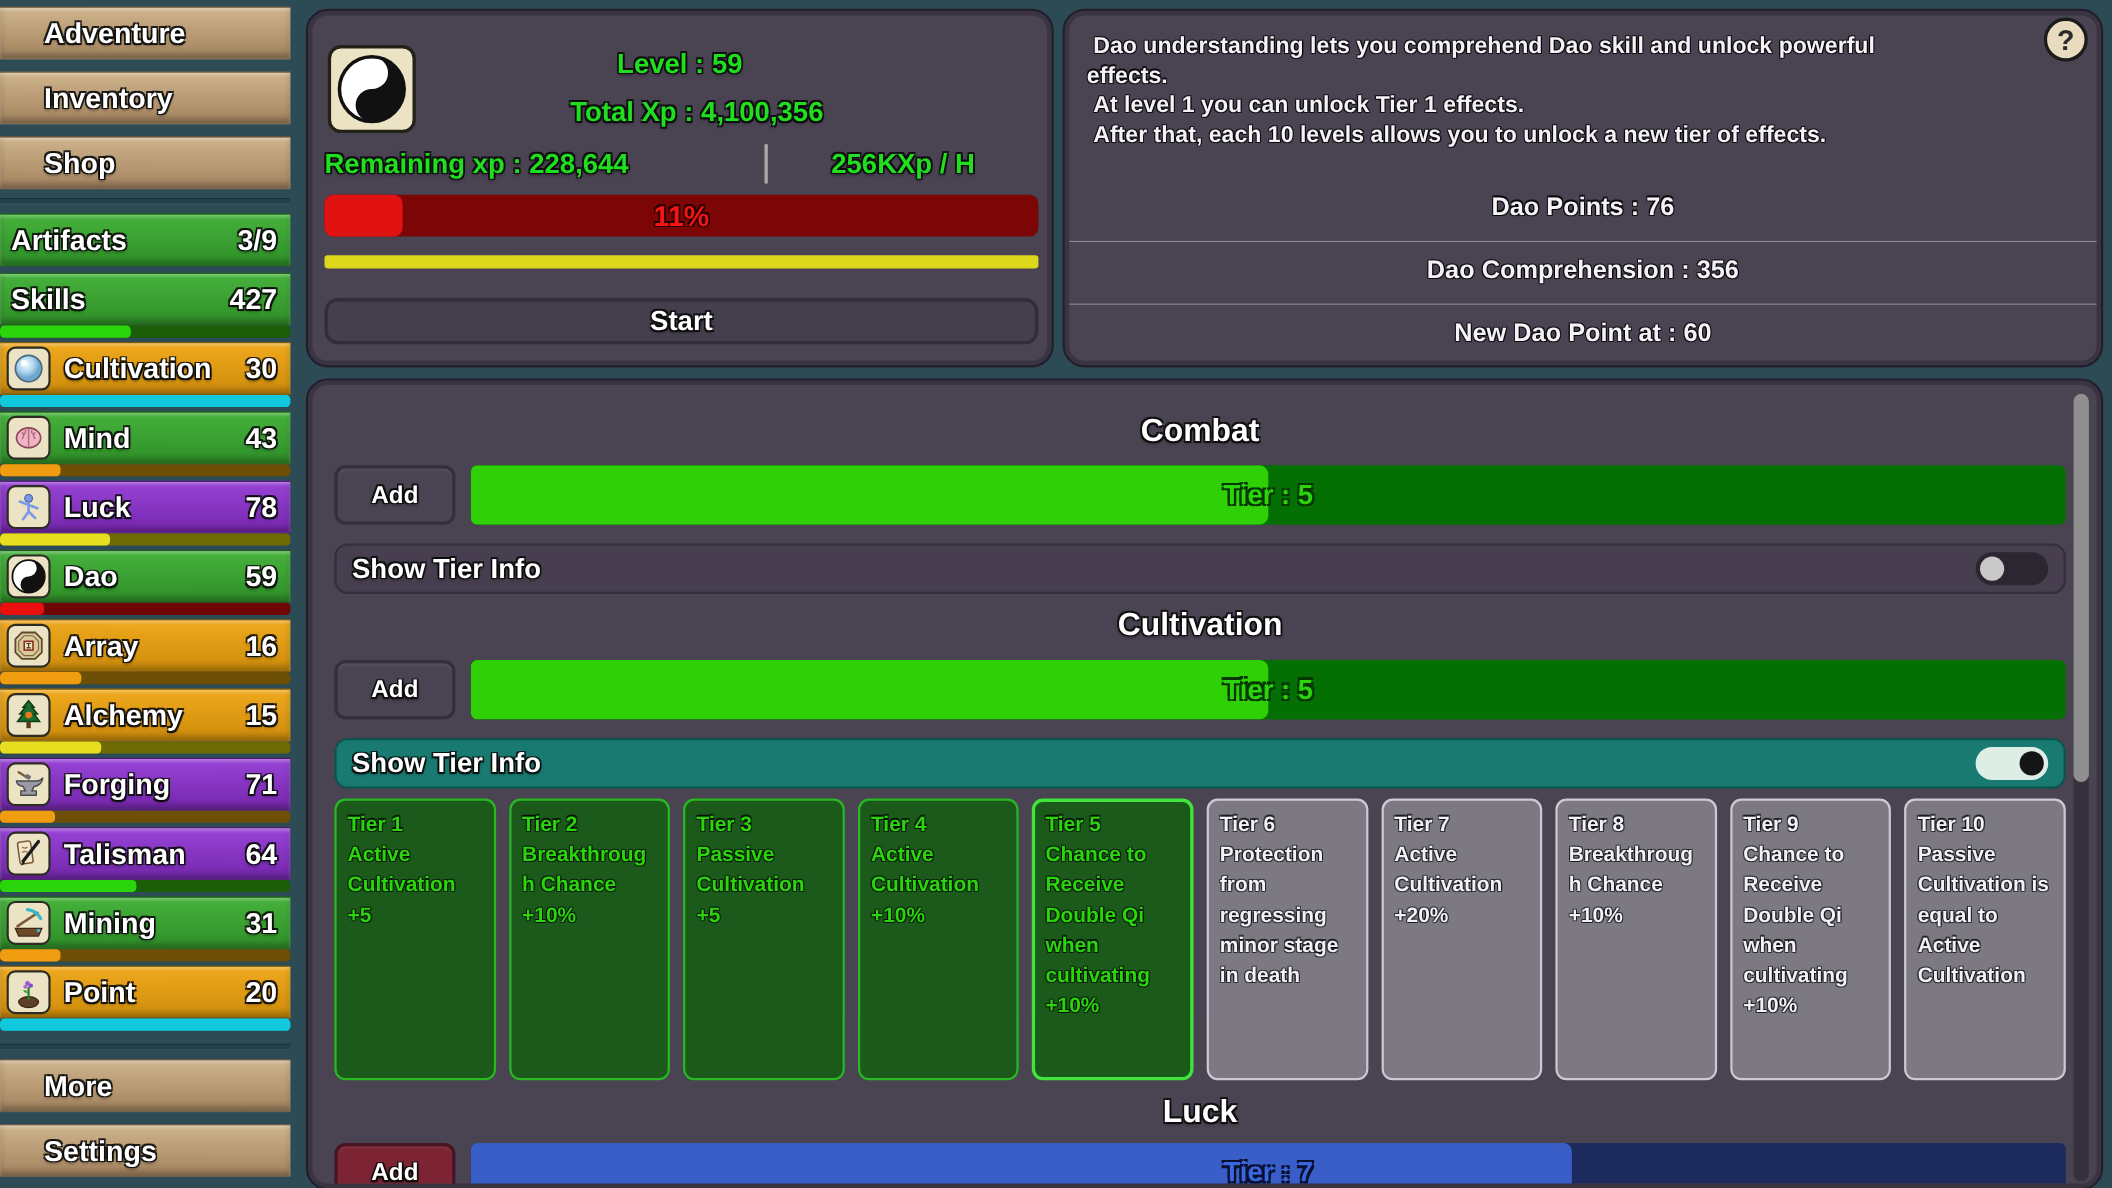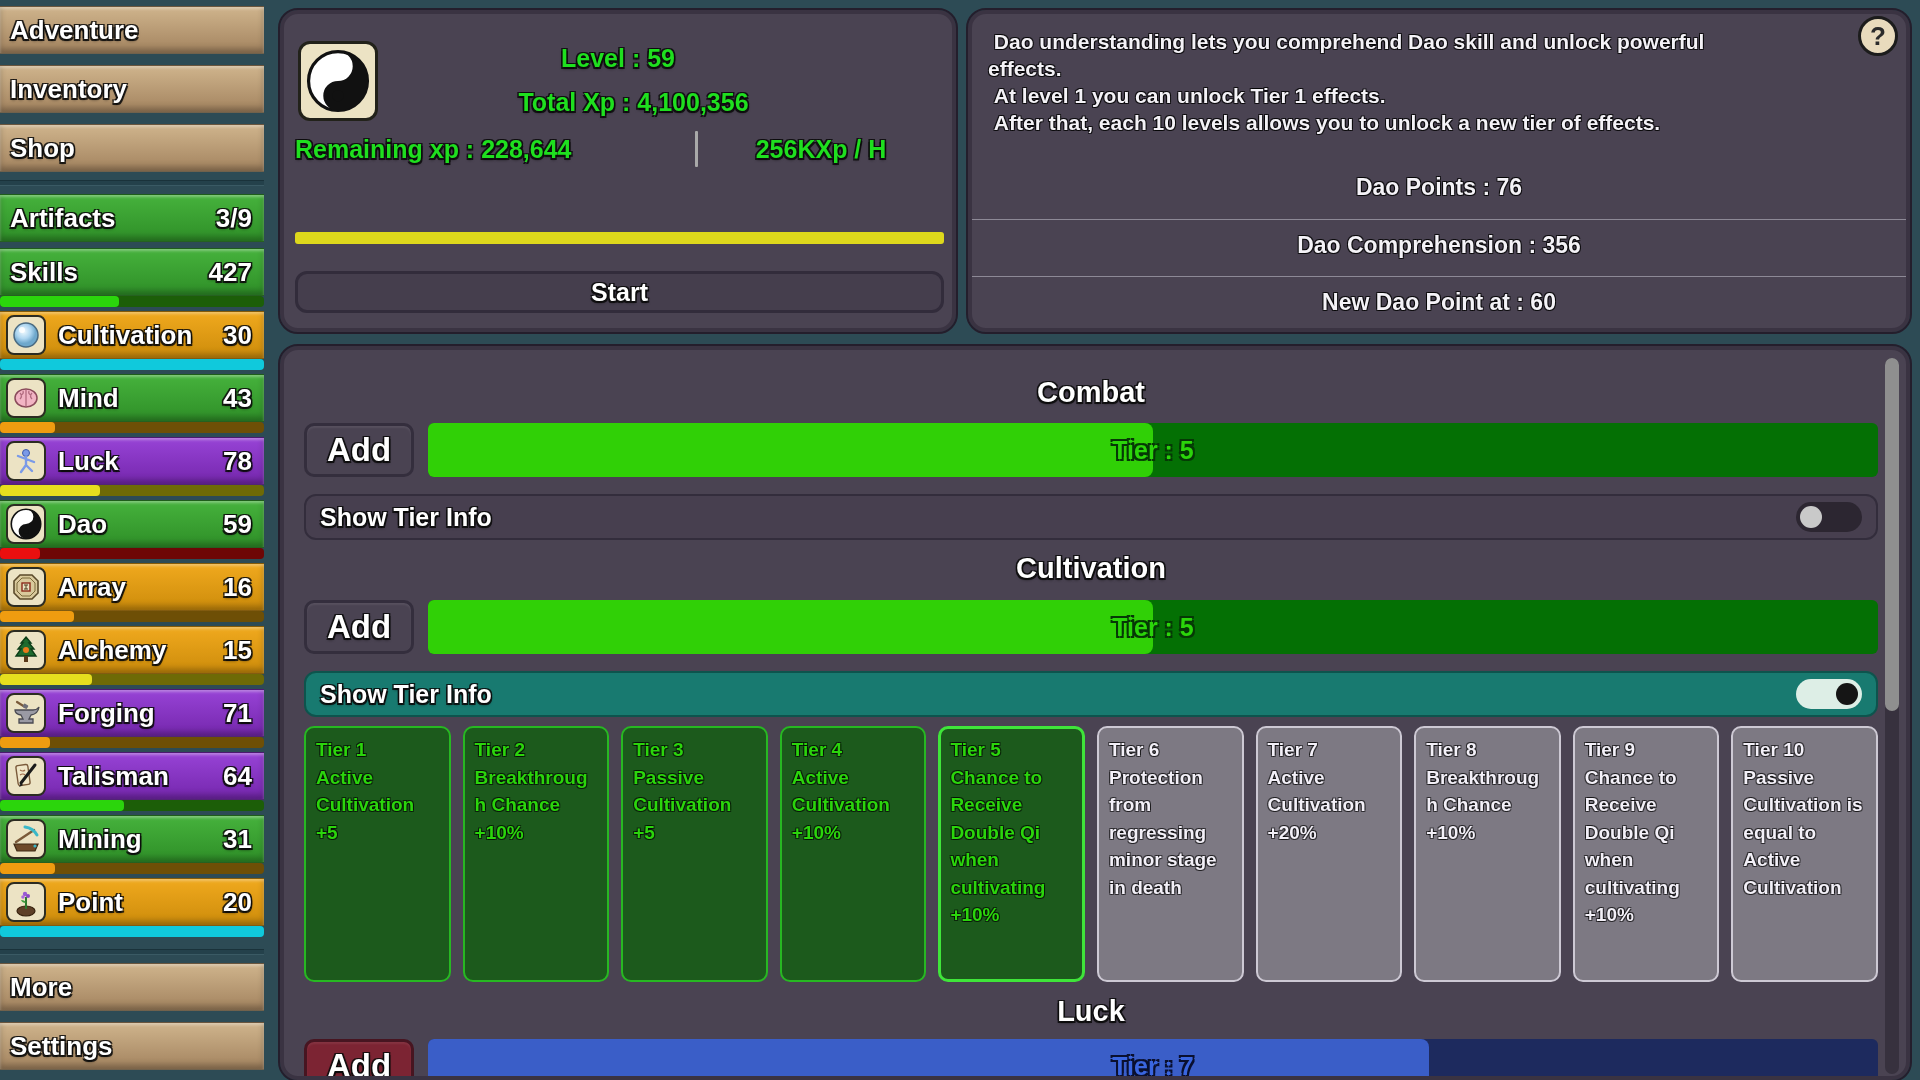--- a/index.html
+++ b/index.html
@@ -8,21 +8,21 @@
     background:#2d4b55;
     font-family:"Liberation Sans","DejaVu Sans",sans-serif;
     -webkit-font-smoothing:antialiased;
   }
   .outl{text-shadow:-1.5px -1.5px 0 rgba(10,10,10,.85),1.5px -1.5px 0 rgba(10,10,10,.85),-1.5px 1.5px 0 rgba(10,10,10,.85),1.5px 1.5px 0 rgba(10,10,10,.85),0 2px 3px rgba(0,0,0,.55);}
   
   .sidebar{position:absolute;left:0;top:0;width:264px;height:1080px;padding-top:6px;box-sizing:border-box;}
   .sb-item{height:46px;display:flex;align-items:center;cursor:pointer;
     box-shadow:inset 0 2px 3px rgba(255,255,255,.35),inset 0 -4px 6px rgba(0,0,0,.28);
     border-top:1px solid rgba(0,0,0,.35);border-bottom:1px solid rgba(0,0,0,.45);}
-  .sb-item.tan{background:linear-gradient(180deg,#cfb48c,#a3835f);margin-bottom:11px;}
+  .sb-item.tan{background:linear-gradient(180deg,#cfb48c,#a3835f);margin-bottom:11px;padding-left:30px;}
   .sb-item.green{background:linear-gradient(180deg,#46b23c,#2f8f28);}
   .sb-item.orange{background:linear-gradient(180deg,#f0a91e,#cd8c0b);}
   .sb-item.purple{background:linear-gradient(180deg,#9743d6,#7527ad);}
   .sb-label{color:#fff;font-size:26px;font-weight:700;padding-left:10px;flex:1;}
   .sb-value{color:#fff;font-size:26px;font-weight:700;padding-right:12px;}
   .sb-icon{width:40px;height:40px;min-width:40px;border-radius:8px;background:#ece3c4;border:2px solid #2c2c22;
     margin-left:6px;display:flex;align-items:center;justify-content:center;box-sizing:border-box;}
   .sb-icon + .sb-label{padding-left:12px;}
   .sb-bar{height:11px;margin-bottom:4px;position:relative;}
   .sb-track{position:absolute;inset:0;border-radius:4px;}
@@ -58,21 +58,21 @@
   .dao-row{position:absolute;left:0;right:0;text-align:center;color:#f4f2f7;font-size:23px;font-weight:700;
     text-shadow:-1px -1px 0 rgba(0,0,0,.7),1px 1px 0 rgba(0,0,0,.7),1px -1px 0 rgba(0,0,0,.7),-1px 1px 0 rgba(0,0,0,.7);}
   .dao-divider{position:absolute;left:0;right:0;height:1px;background:#8d8996;}
   .help-circle{position:absolute;top:2px;right:8px;width:40px;height:40px;border-radius:50%;background:#e9dbbd;border:3px solid #1c1c1c;
     display:flex;align-items:center;justify-content:center;color:#2b2b2b;font-size:26px;font-weight:700;cursor:pointer;box-sizing:border-box;}
   
   #main-panel{left:280px;top:346px;width:1630px;height:734px;overflow:hidden;}
   .sec-title{position:absolute;left:20px;width:1574px;text-align:center;color:#fff;font-size:29px;font-weight:700;}
   .bar-row{position:absolute;left:20px;width:1574px;height:54px;display:flex;gap:14px;}
   .add-btn{flex:0 0 110px;background:#4a4352;border:3px solid #342e3d;border-radius:10px;display:flex;align-items:center;justify-content:center;
-    color:#fff;font-size:33px;font-weight:700;cursor:pointer;box-sizing:border-box;box-shadow:inset 0 2px 2px rgba(255,255,255,.07);}
+    color:#fff;font-size:22px;font-weight:700;cursor:pointer;box-sizing:border-box;box-shadow:inset 0 2px 2px rgba(255,255,255,.07);}
   .add-btn.maroon{background:#7c2433;border-color:#471521;}
   .tier-bar{flex:1;position:relative;border-radius:6px;overflow:hidden;}
   .tier-bar.green{background:#047004;}
   .tier-bar.blue{background:#1d2a5e;}
   .tier-fill{position:absolute;left:0;top:0;bottom:0;border-radius:0 8px 8px 0;}
   .tier-bar.green .tier-fill{background:#30d006;}
   .tier-bar.blue .tier-fill{background:#3a5ec8;}
   .tier-lab{position:absolute;inset:0;display:flex;align-items:center;justify-content:center;font-size:25px;font-weight:700;}
   .tier-bar.green .tier-lab{color:#2bd50a;text-shadow:-2px -2px 0 #063806,2px -2px 0 #063806,-2px 2px 0 #063806,2px 2px 0 #063806;}
   .tier-bar.blue .tier-lab{color:#3a66e0;text-shadow:-2px -2px 0 #0a1030,2px -2px 0 #0a1030,-2px 2px 0 #0a1030,2px 2px 0 #0a1030;}
@@ -316,20 +316,24 @@
         <circle cx="50" cy="73" r="9" fill="#111"></circle>
       </svg>
   </div>
   <div class="lvl-line outl" style="top:30px;">Level : 59</div>
   <div class="lvl-line outl" style="top:74px;padding-left:31px;">Total Xp : 4,100,356</div>
   <div class="rem-row">
     <div class="rem-left outl">Remaining xp : 228,644</div>
     <div class="rem-div"></div>
     <div class="rem-right outl">256KXp / H</div>
   </div>
+  <div class="xp-bar">
+    <div class="xp-fill" style="width: 11%;"></div>
+    <div class="xp-label">11%</div>
+  </div>
   <div class="yellow-bar"></div>
   <div class="start-btn outl">Start</div>
 </div>
 
 <div class="panel" id="dao-panel">
   <div class="dao-desc"> Dao understanding lets you comprehend Dao skill and unlock powerful
 effects.
  At level 1 you can unlock Tier 1 effects.
  After that, each 10 levels allows you to unlock a new tier of effects.</div>
   <div class="dao-row" style="top:160px;">Dao Points : 76</div>

